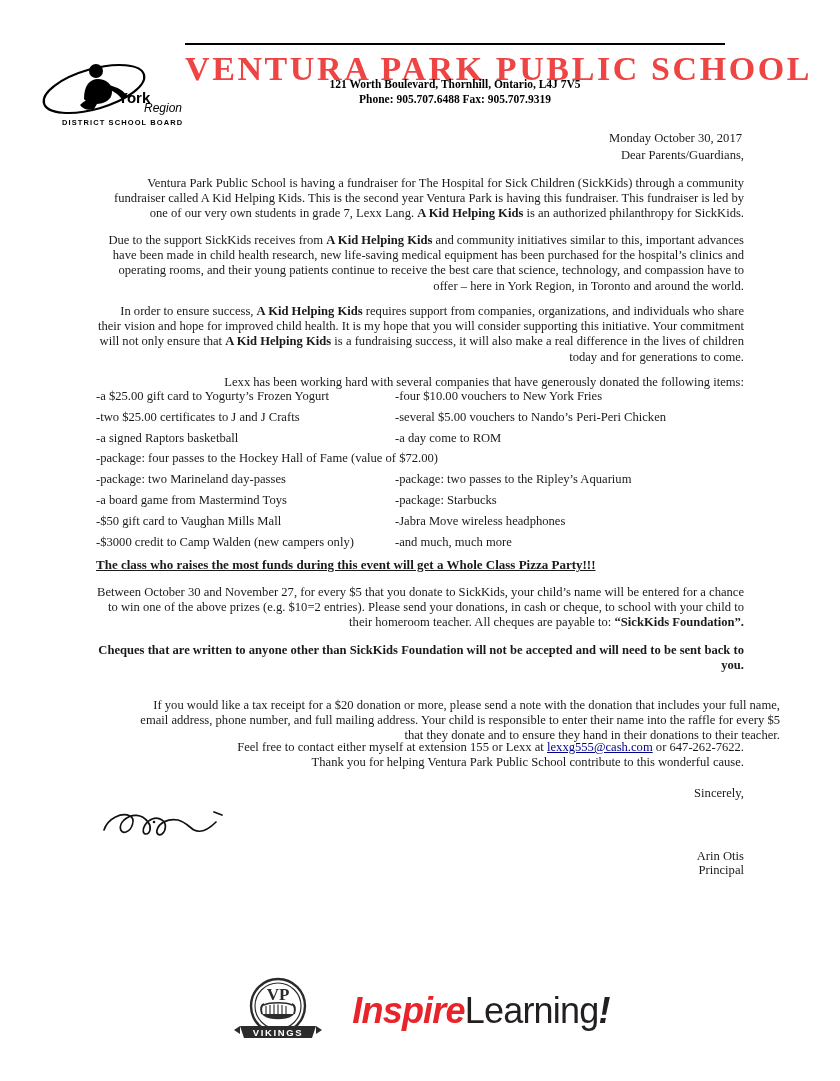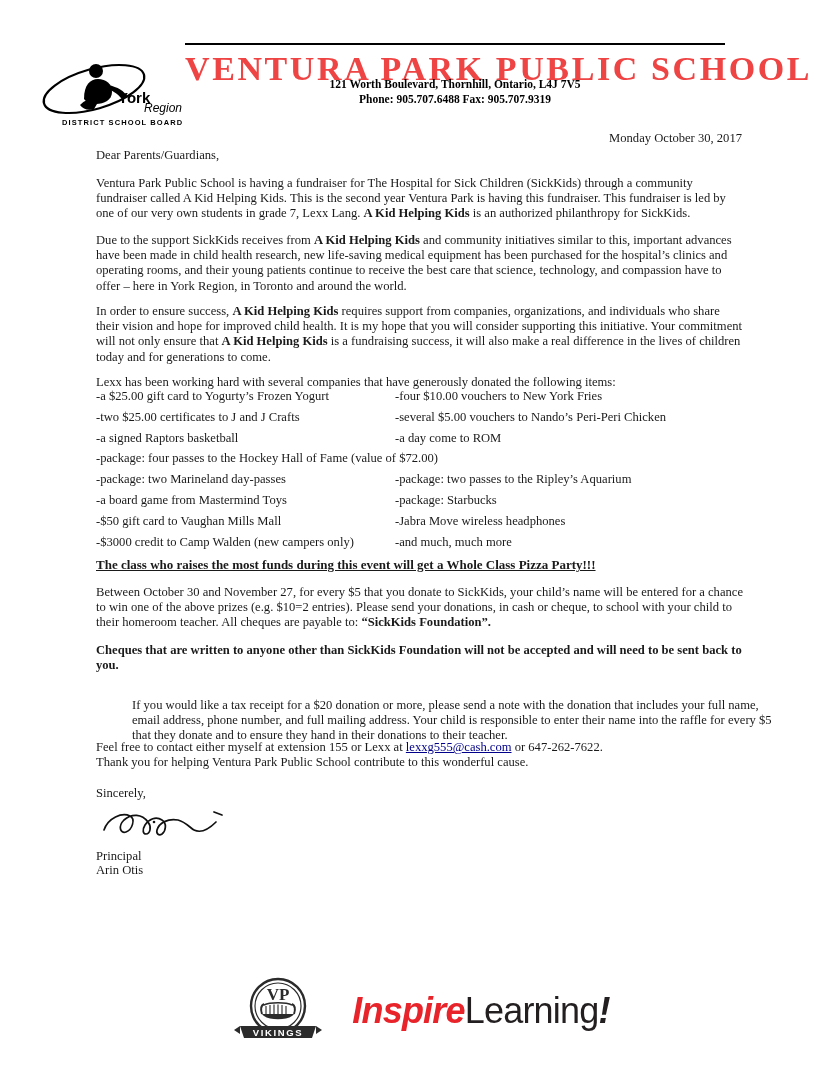--- a/index.html
+++ b/index.html
@@ -77,21 +77,21 @@
     width: 646px;
     text-align: right;
     font-size: 12.6px;
   }
   .body-text {
     position: absolute;
     left: 96px;
     width: 648px;
     font-size: 12.6px;
     line-height: 15.2px;
-    text-align: left;
+    text-align: right;
   }
   .salutation { top: 148px; }
   .para1 { top: 176px; }
   .para2 { top: 233px; }
   .para3 { top: 304px; }
   .intro-items { top: 375px; }
   .para-between { top: 585px; }
   .para-cheques { top: 643px; }
   .para-tax { top: 698px; margin-left: 36px; }
   .contact { top: 740px; }
@@ -289,22 +289,22 @@
 
   <div class="signature">
     <svg viewBox="0 0 140 46" width="140" height="46" aria-hidden="true">
       <path d="M6 30 C10 18 24 12 32 16 C38 19 34 30 28 32 C22 34 20 26 26 20 C34 13 44 14 50 22 C54 27 52 34 48 34 C45 34 44 30 47 25 C51 19 58 16 64 20 C69 23 68 31 64 34 C61 36 58 34 59 30 C61 23 70 18 80 20 C88 22 92 28 96 30 C102 33 110 30 118 22" fill="none" stroke="#111" stroke-width="1.7" stroke-linecap="round" stroke-linejoin="round"></path>
       <path d="M116 12 L124 15" fill="none" stroke="#111" stroke-width="1.7" stroke-linecap="round"></path>
       <circle cx="56" cy="22" r="1.3" fill="#111"></circle>
     </svg>
   </div>
 
   <div class="body-text signoff-name">
+    <div>Arin Otis</div>
     <div>Principal</div>
-    <div>Arin Otis</div>
   </div>
 </div>
 
 <div class="footer">
 
   <div class="vikings-crest">
     <svg viewBox="0 0 96 74" width="96" height="74" aria-hidden="true">
 
       <circle cx="48" cy="32" r="27" fill="#fff" stroke="#2b2b2b" stroke-width="2.4"></circle>
       <circle cx="48" cy="32" r="23" fill="#fff" stroke="#2b2b2b" stroke-width="1.2"></circle>

